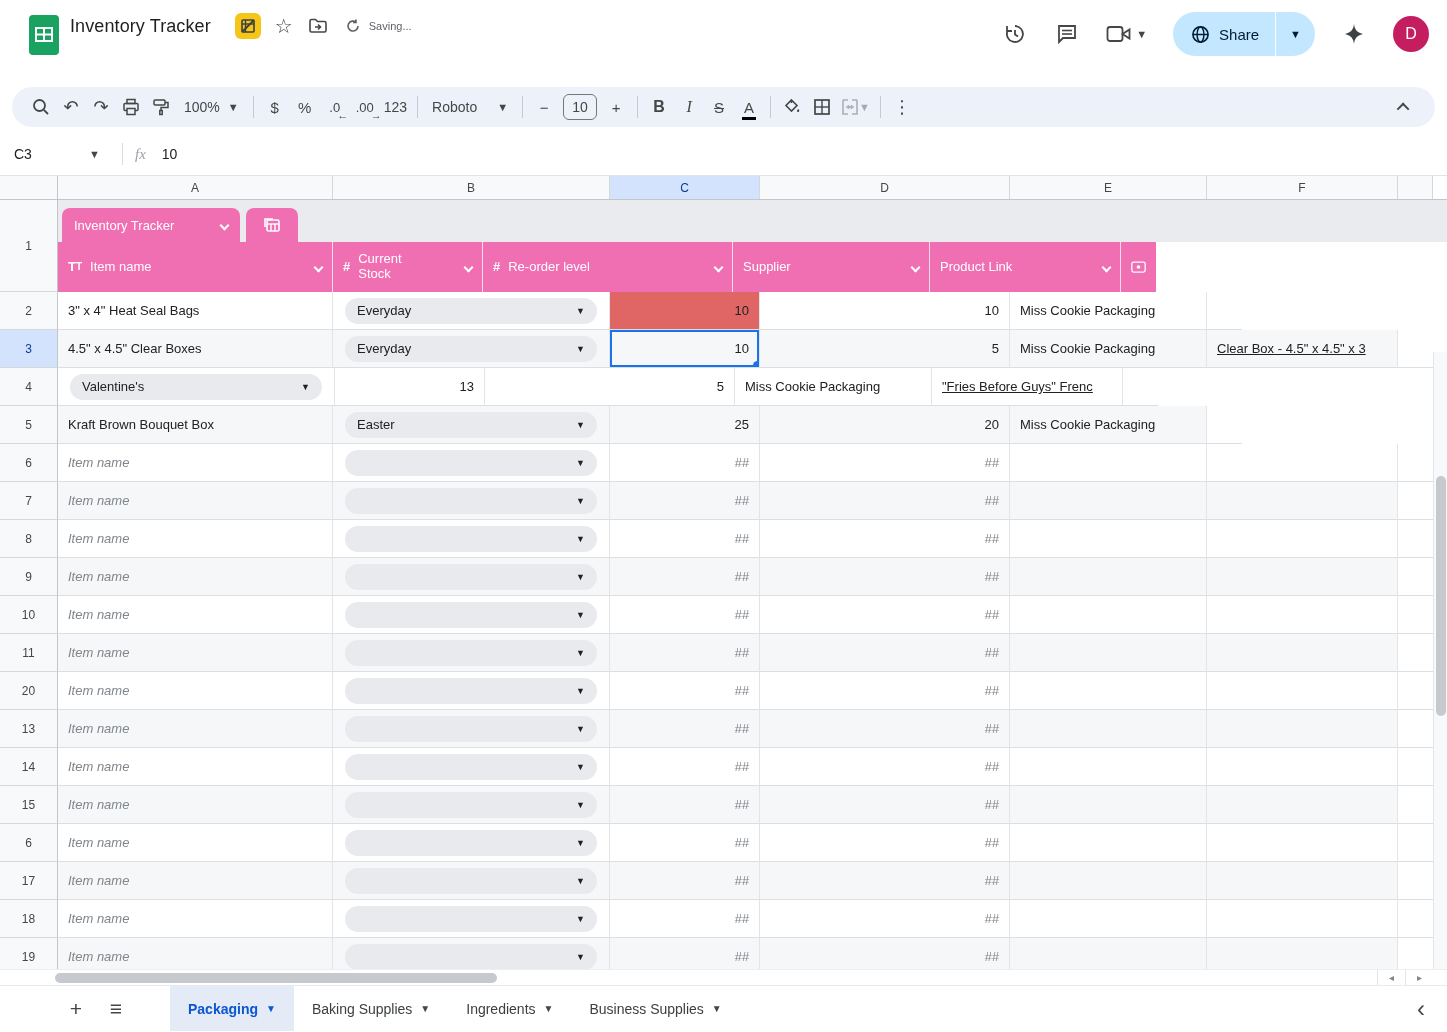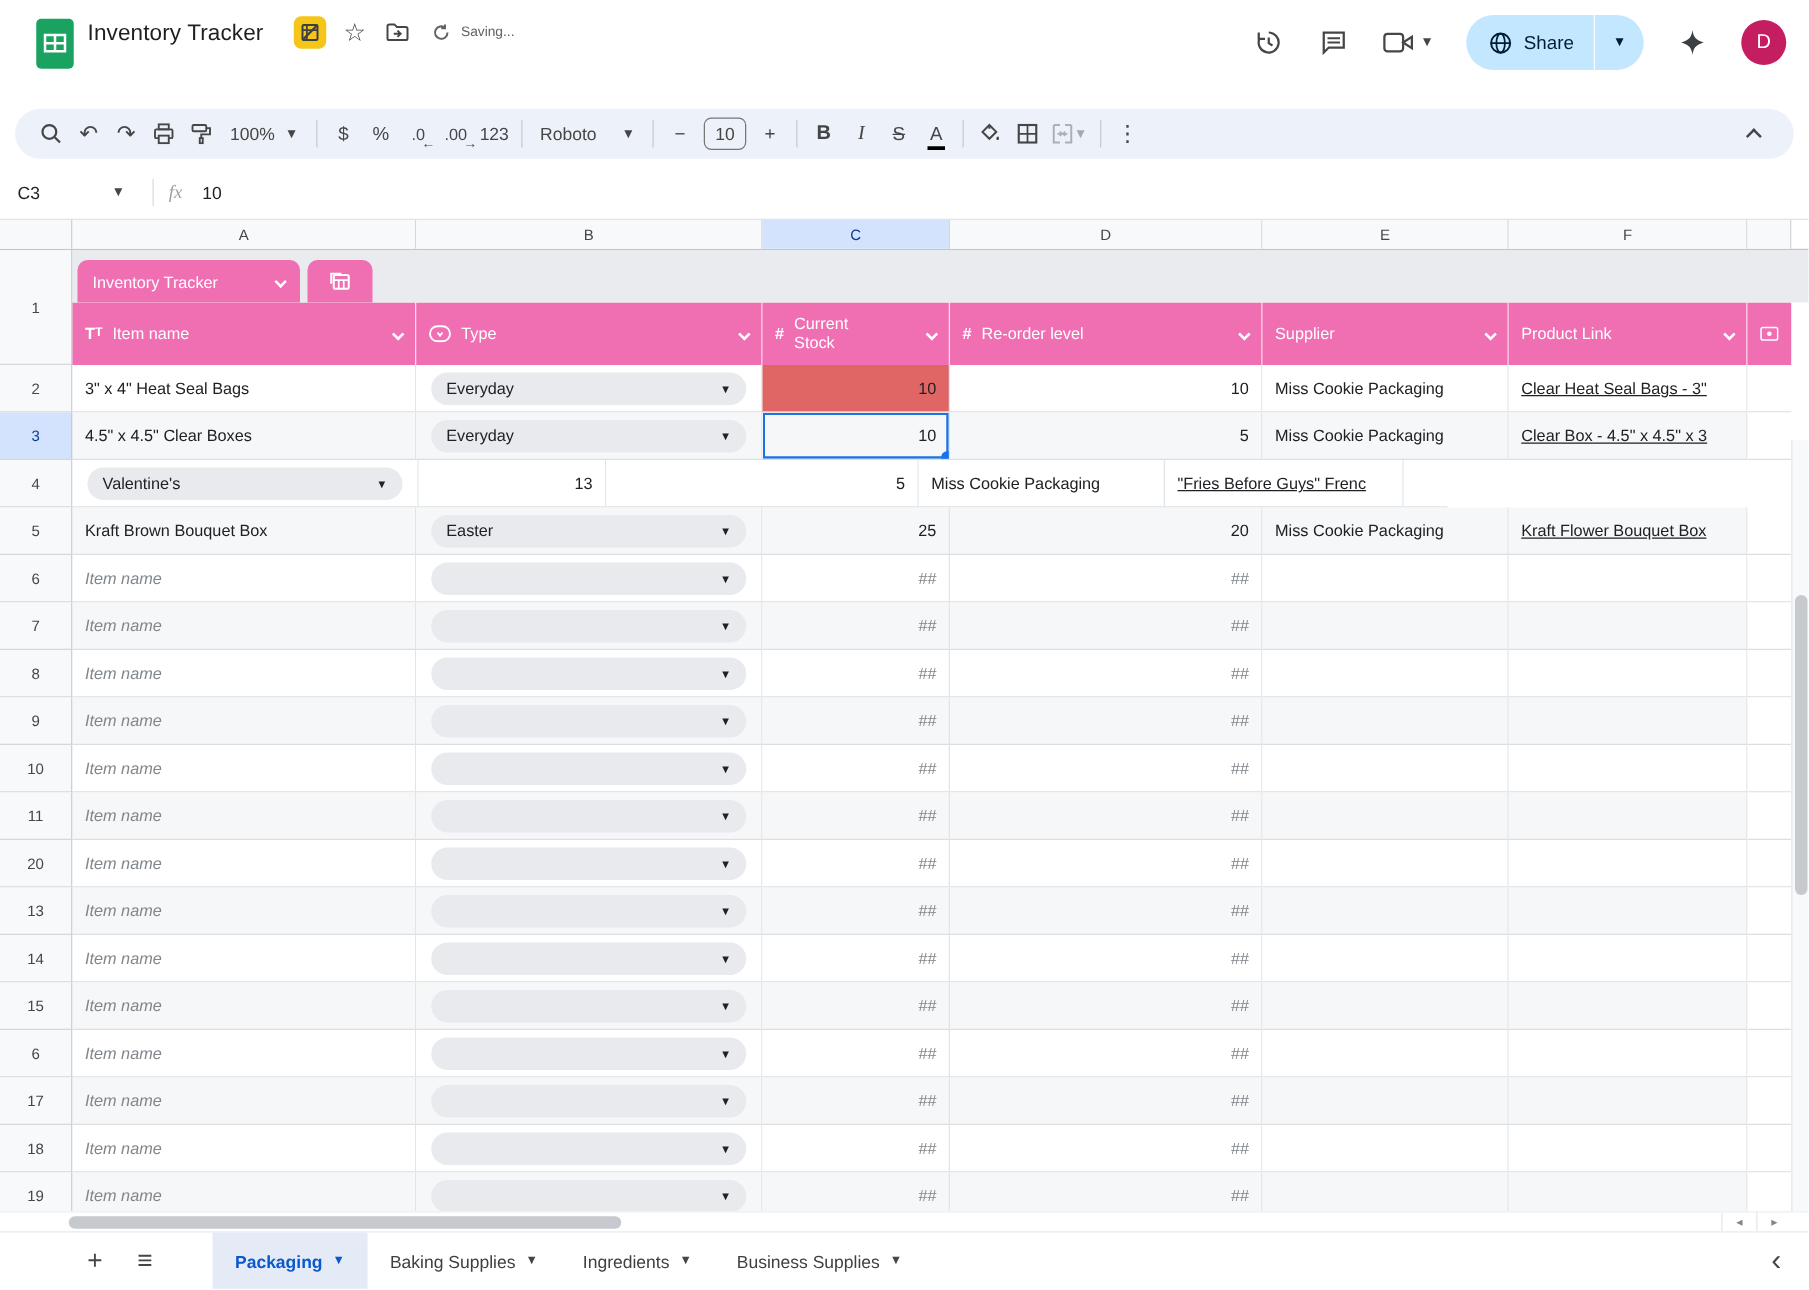--- a/index.html
+++ b/index.html
@@ -313,30 +313,20 @@
               <path d="M3 12 v-8 h8" fill="none" stroke="#fff" stroke-width="1.6"></path>
             </svg>
         </div>
       </div>
       <div class="pinkrow" id="pinkrow">
           <div class="phcell" style="width: 275px;">
             <span class="hicon tt-ico">T<small>T</small></span>
             <span style="max-width: none;">Item name</span>
             <span class="chev-w"></span>
           </div>
-          <div class="phcell" style="width: 277px;">
-            <span class="hicon">
-              <svg width="18" height="14" viewBox="0 0 18 14">
-                <rect x="1" y="1" width="16" height="12" rx="6" fill="none" stroke="#fff" stroke-width="1.5"></rect>
-                <path d="M7 6 l2 2.5 l2 -2.5" fill="none" stroke="#fff" stroke-width="1.5"></path>
-              </svg>
-            </span>
-            <span style="max-width: none;">Type</span>
-            <span class="chev-w"></span>
-          </div>
           <div class="phcell" style="width: 150px;">
             <span class="hicon hash">#</span>
             <span style="max-width: 62px;">Current Stock</span>
             <span class="chev-w"></span>
           </div>
           <div class="phcell" style="width: 250px;">
             <span class="hicon hash">#</span>
             <span style="max-width: none;">Re-order level</span>
             <span class="chev-w"></span>
           </div>
@@ -364,23 +354,20 @@
         <div class="cell left" style="width: 275px;">3" x 4" Heat Seal Bags</div>
         <div class="cell" style="width: 277px;">
           <div class="chip">
             <span>Everyday</span>
             <span class="tri">▼</span>
           </div>
         </div>
         <div class="cell num alert" style="width: 150px;">10</div>
         <div class="cell num" style="width: 250px;">10</div>
         <div class="cell left" style="width: 197px;">Miss Cookie Packaging</div>
-        <div class="cell left" style="width: 191px;">
-          <span class="linktxt">Clear Heat Seal Bags - 3"</span>
-        </div>
         <div class="cell gcol" style="width: 35px; border-right: 0px;"></div>
       </div>
       <div class="crow drow">
         <div class="rowhead selrow">3</div>
         <div class="cell left band" style="width: 275px;">4.5" x 4.5" Clear Boxes</div>
         <div class="cell band" style="width: 277px;">
           <div class="chip">
             <span>Everyday</span>
             <span class="tri">▼</span>
           </div>
@@ -414,23 +401,20 @@
         <div class="cell left band" style="width: 275px;">Kraft Brown Bouquet Box</div>
         <div class="cell band" style="width: 277px;">
           <div class="chip">
             <span>Easter</span>
             <span class="tri">▼</span>
           </div>
         </div>
         <div class="cell num band" style="width: 150px;">25</div>
         <div class="cell num band" style="width: 250px;">20</div>
         <div class="cell left band" style="width: 197px;">Miss Cookie Packaging</div>
-        <div class="cell left band" style="width: 191px;">
-          <span class="linktxt">Kraft Flower Bouquet Box</span>
-        </div>
         <div class="cell gcol" style="width: 35px; border-right: 0px;"></div>
       </div>
       <div class="crow drow">
         <div class="rowhead">6</div>
         <div class="cell left" style="width: 275px;">
           <span class="ph">Item name</span>
         </div>
         <div class="cell" style="width: 277px;">
           <div class="chip">
             <span></span>

